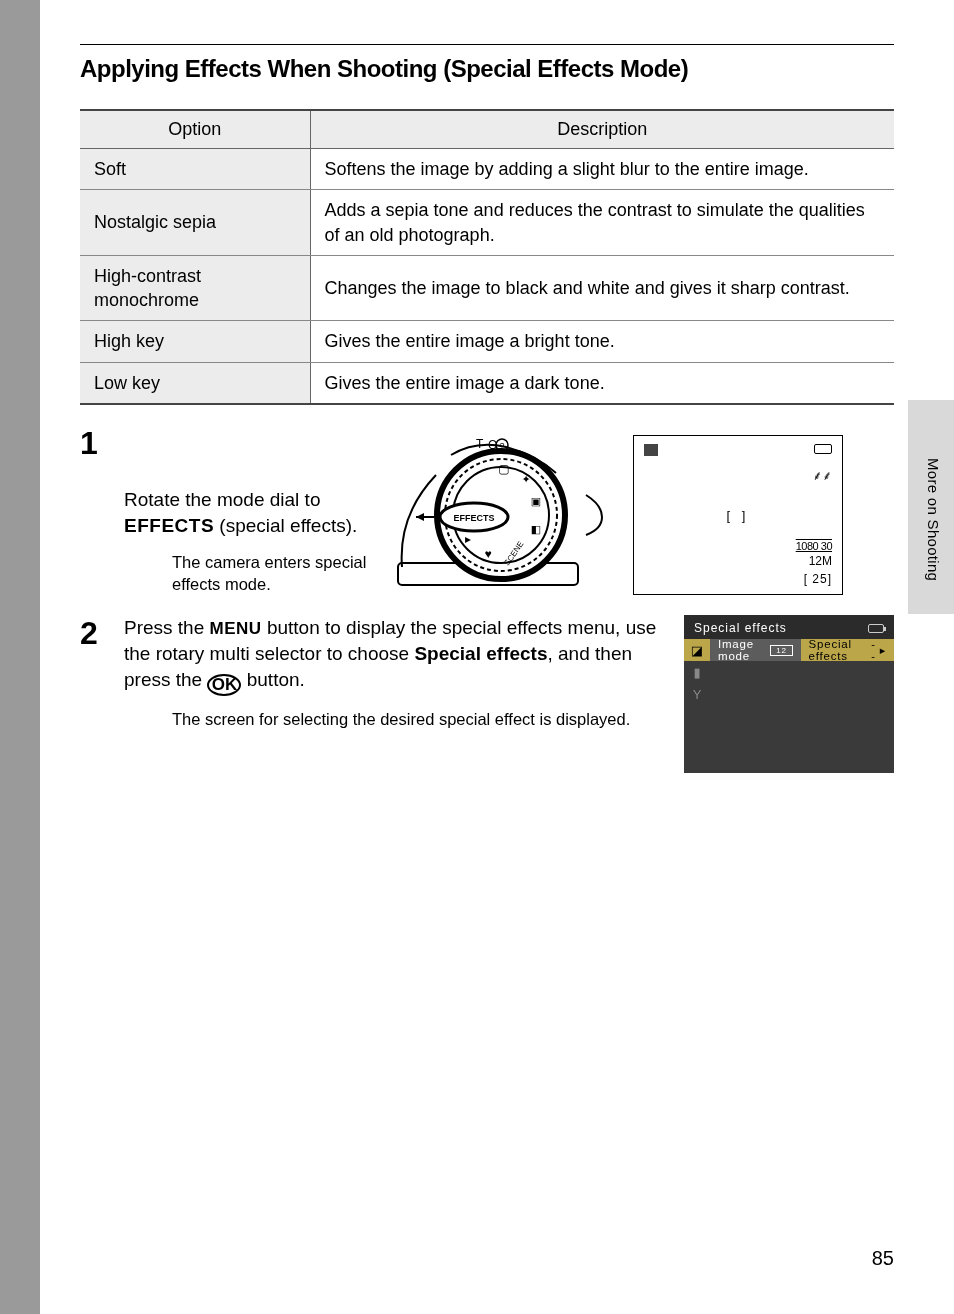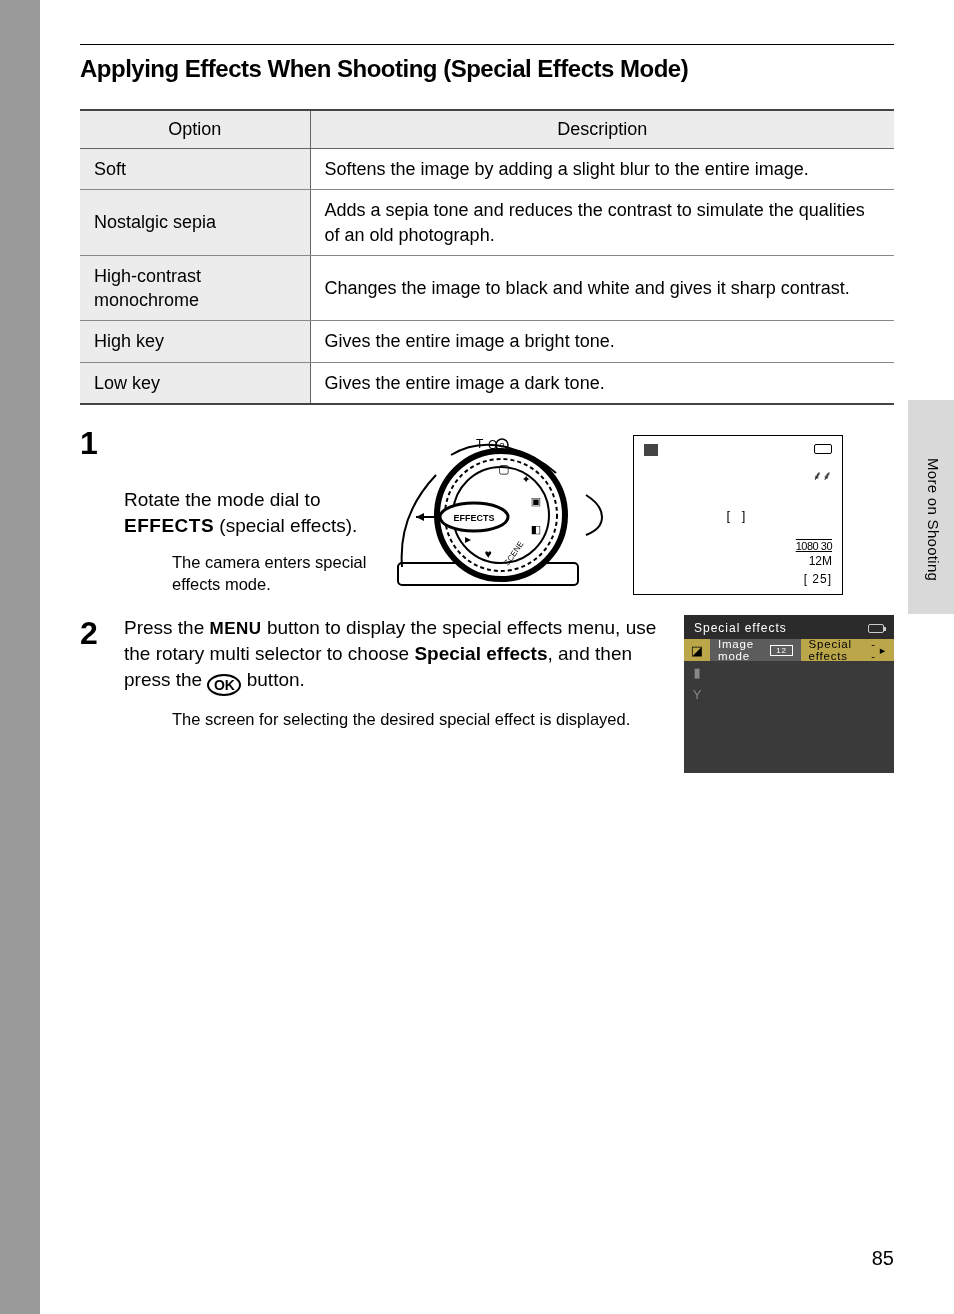--- a/index.html
+++ b/index.html
@@ -101,21 +101,21 @@
     letter-spacing: 0.5px;
   }
   .ok-icon {
     display: inline-flex;
     width: 34px;
     height: 22px;
     border: 2px solid #000;
     border-radius: 50%;
     align-items: center;
     justify-content: center;
-    font-size: 14px;
+    font-size: 17px;
     font-weight: 700;
     vertical-align: -4px;
   }
   .dial-svg {
     width: 215px;
     height: 170px;
   }
   .lcd-box {
     width: 210px;
     height: 160px;

